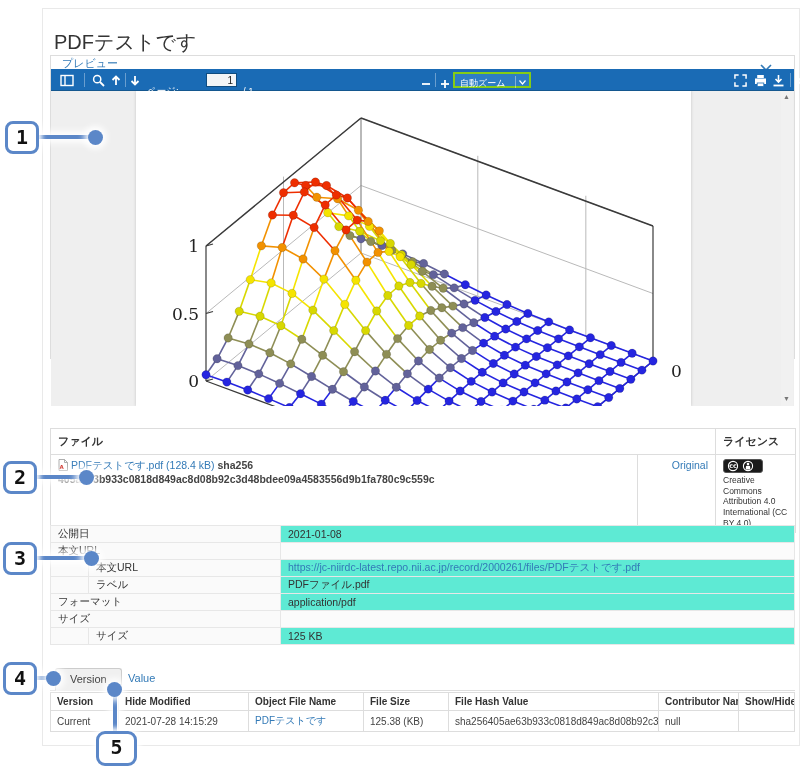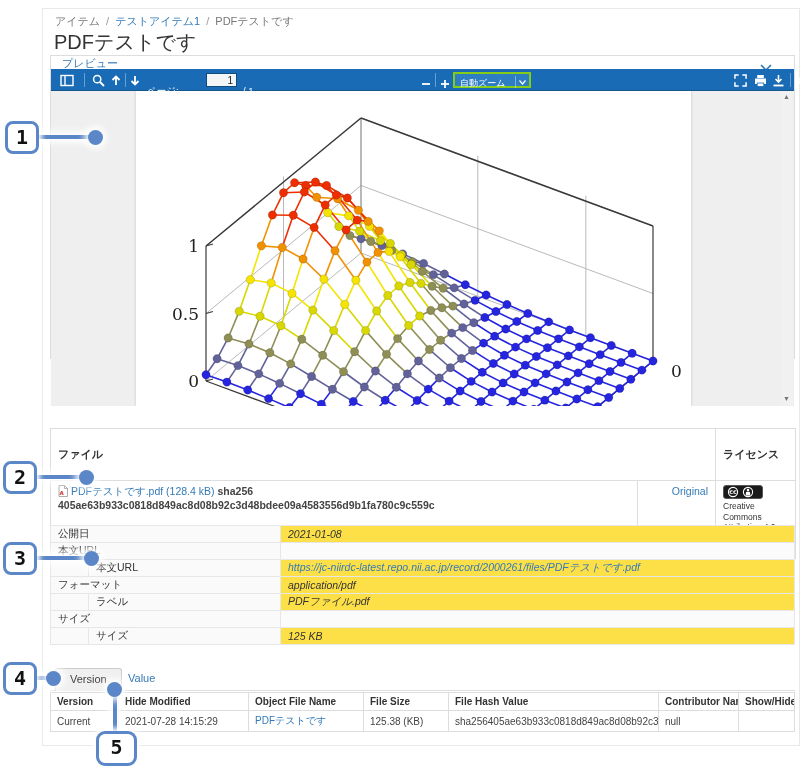--- a/index.html
+++ b/index.html
@@ -33,34 +33,34 @@
 
   .pdf-viewer { position:absolute; left:0; top:35px; width:743px; height:315px; background:#efefef; overflow:hidden; }
   .pdf-page { position:absolute; left:85px; top:0; width:555px; height:315px; background:#fff; box-shadow:0 0 3px rgba(0,0,0,.18); }
   .vscroll { position:absolute; right:1px; top:0; width:12px; height:315px; background:#f1f1f1; cursor:pointer; }
   .vscroll .arr { position:absolute; left:2px; font-size:7px; color:#777; }
 
   
   table { border-collapse:collapse; }
   .ftable { position:absolute; left:50px; top:428px; width:745px; table-layout:fixed; font-size:10.5px; }
   .ftable th, .ftable td { border:1px solid #ddd; vertical-align:top; padding:4px 7px; }
-  .ftable th { text-align:left; font-size:11px; color:#333; padding:18px 7px; background:#fff; }
+  .ftable th { text-align:left; font-size:11px; color:#333; padding:5px 7px; background:#fff; }
   .file-cell { height:62px; }
   .blue-link { color:#337ab7; text-decoration:none; cursor:pointer; }
   .hash-text { color:#444;font-weight:bold; }
   .orig-cell { text-align:right; border-left:none !important; }
   .lic-cell { font-size:8.5px; line-height:1.25; color:#333; word-wrap:break-word; }
   .cc-badge { display:block; margin-bottom:2px; }
 
   
   .mtable { position:absolute; left:50px; top:525px; width:745px; table-layout:fixed; font-size:10.5px; }
   .mtable td { border:1px solid #e7e7e7; height:17px; padding:1px 7px; vertical-align:middle; color:#333; }
   .mtable td.mlabel { background:#fafafa; }
   .mtable td.mspacer { background:#fafafa; }
-  .mtable td.mvalue { background:#fde047;font-style:italic; }
+  .mtable td.mvalue { background:#5eead4; }
   .mtable td.mgroupval { background:#fbfbfb; }
 
   
   .tabs { position:absolute; left:50px; top:668px; width:745px; height:23px; border-bottom:1px solid #ddd; }
   .tab-active { position:absolute; left:5px; top:0; height:23px; padding:4px 14px 0 14px; background:#f0f0f0; border:1px solid #ccc; border-bottom:1px solid #f0f0f0; border-radius:3px 3px 0 0; font-size:11px; color:#444; cursor:pointer; }
   .tab-link { position:absolute; left:78px; top:4px; font-size:11px; color:#337ab7; cursor:pointer; }
 
   
   .vtable { position:absolute; left:50px; top:692px; width:745px; table-layout:fixed; font-size:10px; }
   .vtable th, .vtable td { border:1px solid #ddd; text-align:left; padding:3px 6px; height:16px; overflow:hidden; white-space:nowrap; }
@@ -71,27 +71,20 @@
   .co-box { position:absolute; width:34px; height:33px; background:#fff; border:3px solid #5b87c8; border-radius:8px; box-shadow:0 0 5px 3px rgba(255,255,255,.95); text-align:center; font-family:"DejaVu Sans Mono",monospace; font-weight:bold; font-size:20px; color:#111; line-height:27px; z-index:50; }
   .co-line { position:absolute; background:#5b87c8; box-shadow:0 0 6px 4px rgba(255,255,255,.9); z-index:49; }
   .co-dot { position:absolute; width:15px; height:15px; border-radius:50%; background:#5b87c8; box-shadow:0 0 6px 4px rgba(255,255,255,.9); z-index:49; }
 </style>
 </head>
 <body>
 
 <div id="stage">
   <div class="card"></div>
 
-  <div class="abs breadcrumb">
-    <span>アイテム</span>
-    <span class="sep">/</span>
-    <span class="crumb-link">テストアイテム1</span>
-    <span class="sep">/</span>
-    <span class="crumb-last">PDFテストです</span>
-  </div>
 
   <div class="abs page-title">PDFテストです</div>
 
   <div class="abs panel">
     <div class="panel-header">
       <span class="panel-title">プレビュー</span>
       <span class="panel-chevron">
         <svg width="12" height="8" viewBox="0 0 12 8">
             <path d="M1 1l5 5 5-5" fill="none" stroke="#337ab7" stroke-width="1.6"></path>
           </svg>
@@ -906,27 +899,27 @@
     <tr>
       <td class="mlabel" colspan="2">本文URL</td>
       <td class="mgroupval"></td>
     </tr>
     <tr>
       <td class="mspacer"></td>
       <td class="mlabel">本文URL</td>
       <td class="mvalue"><a class="blue-link">https://jc-niirdc-latest.repo.nii.ac.jp/record/2000261/files/PDFテストです.pdf</a></td>
     </tr>
     <tr>
-      <td class="mlabel" colspan="2">フォーマット</td>
-      <td class="mvalue">application/pdf</td>
-    </tr>
-    <tr>
       <td class="mspacer"></td>
       <td class="mlabel">ラベル</td>
       <td class="mvalue">PDFファイル.pdf</td>
+    </tr>
+    <tr>
+      <td class="mlabel" colspan="2">フォーマット</td>
+      <td class="mvalue">application/pdf</td>
     </tr>
     <tr>
       <td class="mlabel" colspan="2">サイズ</td>
       <td class="mgroupval"></td>
     </tr>
     <tr>
       <td class="mspacer"></td>
       <td class="mlabel">サイズ</td>
       <td class="mvalue">125 KB</td>
     </tr>

